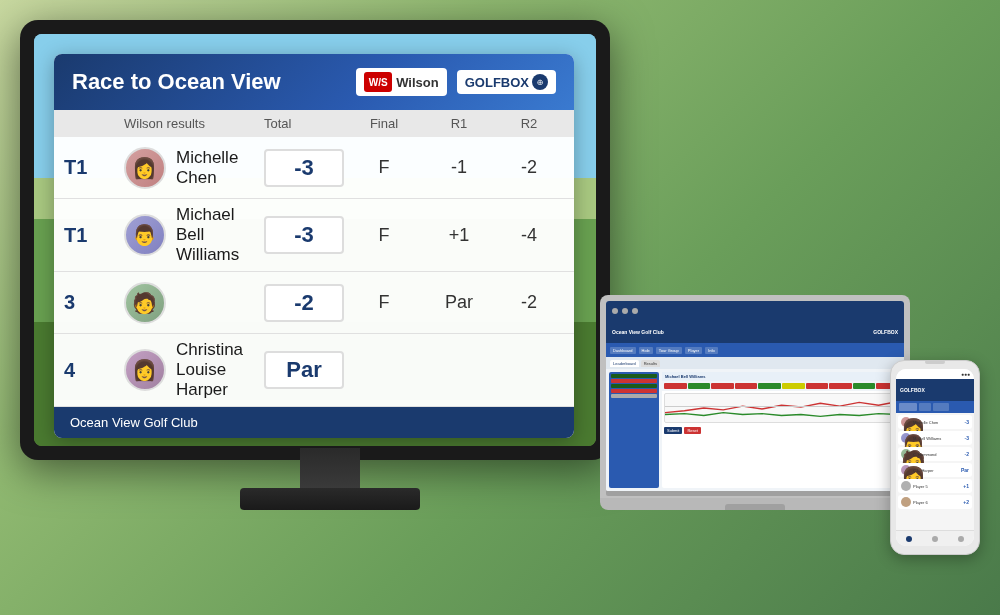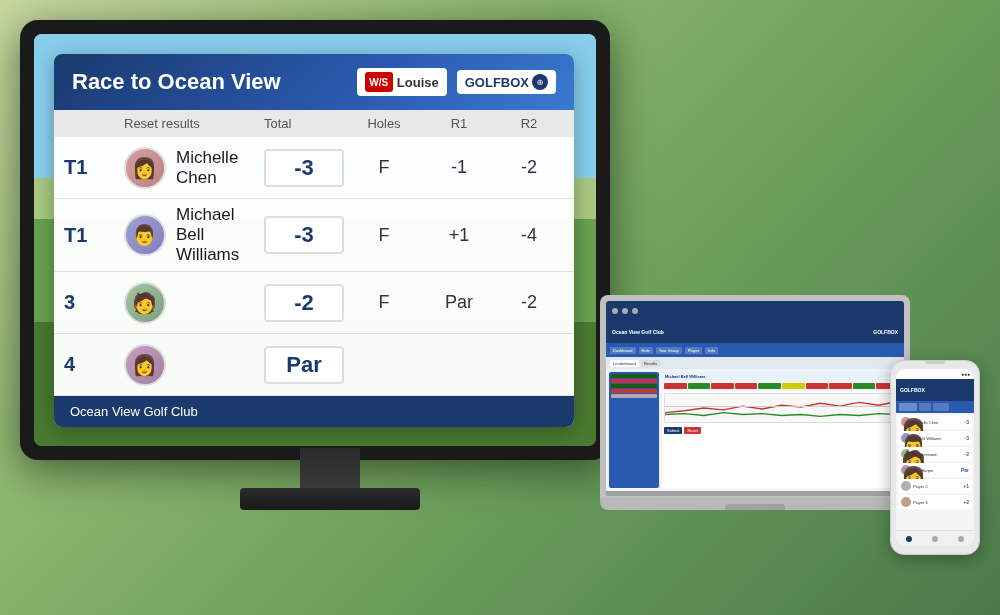--- a/index.html
+++ b/index.html
@@ -574,34 +574,34 @@
 
       <div class="bg-golf"></div>
 
       <div class="leaderboard">
 
         <div class="lb-header">
           <span class="lb-title">Race to Ocean View</span>
           <div class="lb-logos">
             <div class="wilson-logo">
               <div class="wilson-w">W/S</div>
-              <span class="wilson-text">Louise</span>
+              <span class="wilson-text">Wilson</span>
             </div>
             <div class="golfbox-logo">
               <span class="golfbox-text">GOLFBOX</span>
               <div class="golfbox-icon">⊕</div>
             </div>
           </div>
         </div>
 
         <div class="lb-col-headers">
           <div></div>
-          <div>Reset results</div>
+          <div>Wilson results</div>
           <div style="">Total</div>
-          <div style="text-align:center">Holes</div>
+          <div style="text-align:center">Final</div>
           <div style="text-align:center">R1</div>
           <div style="text-align:center">R2</div>
         </div>
 
         <div class="lb-row">
           <div class="lb-pos">T1</div>
           <div class="lb-player">
             <div class="player-avatar avatar-michelle">👩</div>
             <span class="player-name">Michelle Chen</span>
           </div>
@@ -631,20 +631,21 @@
           <div class="lb-score">-2</div>
           <div class="lb-holes">F</div>
           <div class="lb-r1">Par</div>
           <div class="lb-r2">-2</div>
         </div>
 
         <div class="lb-row">
           <div class="lb-pos">4</div>
           <div class="lb-player">
             <div class="player-avatar avatar-christina">👩</div>
+            <span class="player-name">Christina Louise Harper</span>
           </div>
           <div class="lb-score">Par</div>
           <div class="lb-holes"></div>
           <div class="lb-r1"></div>
           <div class="lb-r2"></div>
         </div>
 
         <div class="lb-footer">
           <span>Ocean View Golf Club</span>
         </div>

